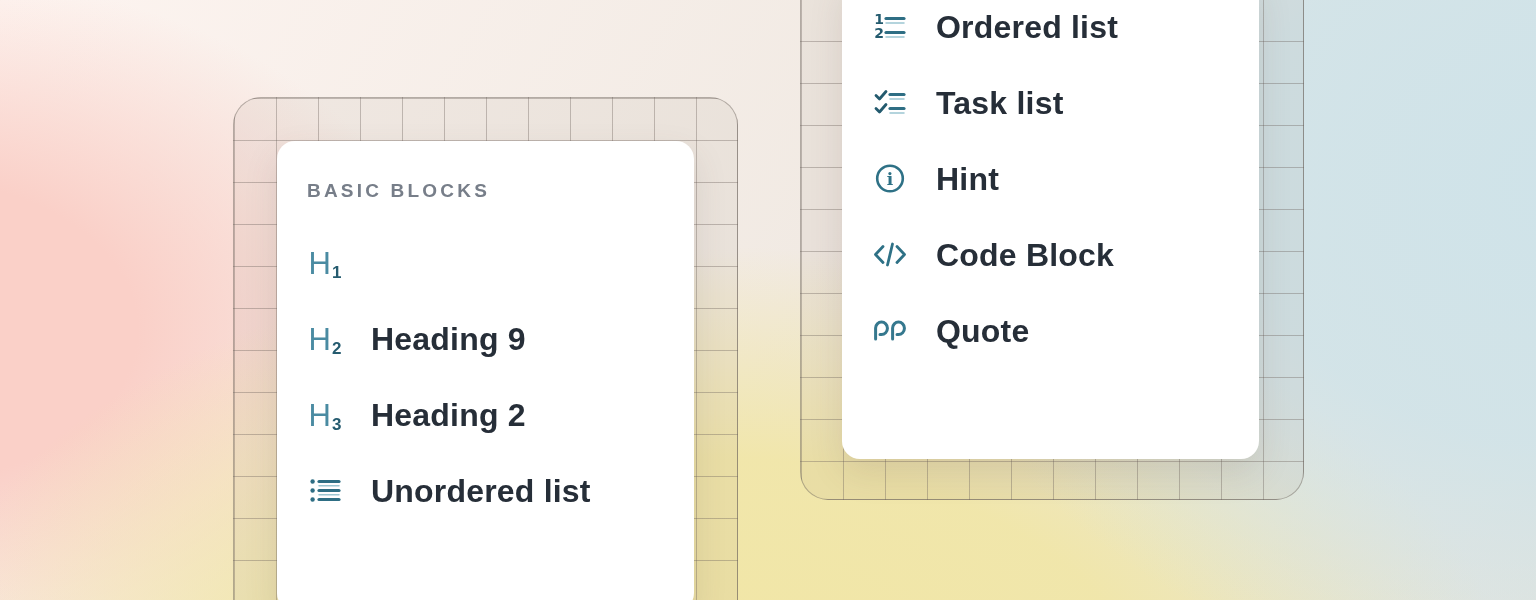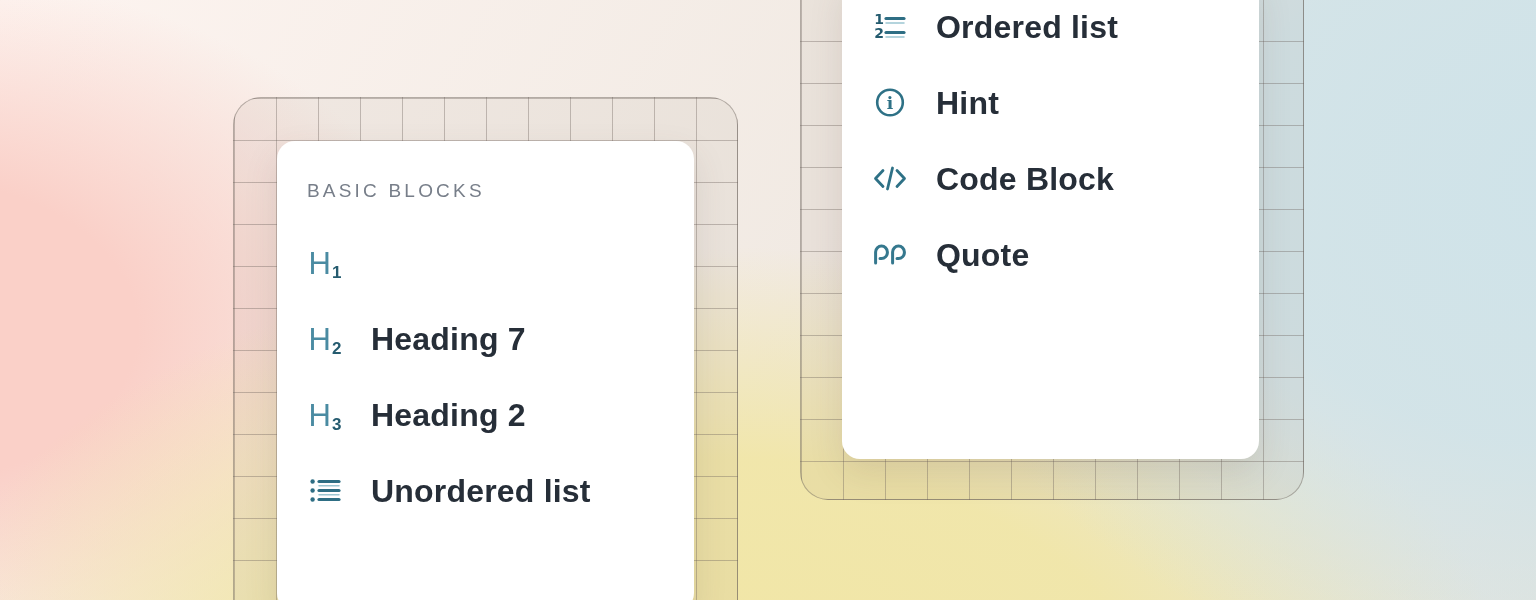--- a/index.html
+++ b/index.html
@@ -35,21 +35,21 @@
     border-radius:18px;
     box-shadow:0 14px 34px rgba(96,72,60,0.13);
   }
   .card-left  { left:277px; top:141px; width:417px; height:470px; padding:0 30px; }
   .card-right { left:842px; top:-24px; width:417px; height:483px; padding:13px 30px 14px; }
 
   .section-label {
     margin-top:38px;
     line-height:24px;
     font-size:19px;
-    font-weight:normal;
+    font-weight:bold;
     letter-spacing:3.2px;
     color:#777E89;
   }
   .card-left .items { margin-top:22px; }
 
   .item { height:76px; display:flex; align-items:center; cursor:pointer; }
   .item .icon {
     width:36px; height:36px; flex:0 0 36px;
     margin-right:28px;
     display:flex; align-items:center; justify-content:center;
@@ -89,21 +89,21 @@
     <div class="items">
         <div class="item">
           <span class="icon">
             <span class="h-glyph">H<span class="h-sub">1</span></span>
           </span>
         </div>
         <div class="item">
           <span class="icon">
             <span class="h-glyph">H<span class="h-sub">2</span></span>
           </span>
-          <span class="label">Heading 7</span>
+          <span class="label">Heading 9</span>
         </div>
         <div class="item">
           <span class="icon">
             <span class="h-glyph">H<span class="h-sub">3</span></span>
           </span>
           <span class="label">Heading 2</span>
         </div>
         <div class="item">
           <span class="icon">
             <svg viewBox="0 0 36 36" width="36" height="36">
@@ -137,20 +137,35 @@
       <path d="M14 23.5 H32" stroke="#2E6E84" stroke-width="3.2" fill="none"></path>
       <path d="M14 28 H32" stroke="#9CC6D2" stroke-width="1.5" fill="none"></path>
     </g>
             </svg>
           </span>
           <span class="label">Ordered list</span>
         </div>
         <div class="item">
           <span class="icon">
             <svg viewBox="0 0 36 36" width="36" height="36">
+              <g fill="none" stroke-linecap="round" stroke-linejoin="round">
+      <path d="M4 10.5 L7.5 14 L14 6.5" stroke="#235A6E" stroke-width="2.8"></path>
+      <path d="M18 9.5 H32" stroke="#2E6E84" stroke-width="3.2"></path>
+      <path d="M18 14 H32" stroke="#9CC6D2" stroke-width="1.5"></path>
+      <path d="M4 23.5 L7.5 27 L14 19.5" stroke="#235A6E" stroke-width="2.8"></path>
+      <path d="M18 23.5 H32" stroke="#2E6E84" stroke-width="3.2"></path>
+      <path d="M18 28 H32" stroke="#9CC6D2" stroke-width="1.5"></path>
+    </g>
+            </svg>
+          </span>
+          <span class="label">Task list</span>
+        </div>
+        <div class="item">
+          <span class="icon">
+            <svg viewBox="0 0 36 36" width="36" height="36">
               <circle cx="18" cy="17.5" r="12.8" fill="none" stroke="#2E7186" stroke-width="2.6"></circle>
      <text x="18" y="24" font-size="17" font-weight="bold" font-family="'DejaVu Serif',serif" fill="#2E7186" text-anchor="middle">i</text>
             </svg>
           </span>
           <span class="label">Hint</span>
         </div>
         <div class="item">
           <span class="icon">
             <svg viewBox="0 0 36 36" width="36" height="36">
               <g fill="none" stroke="#2E7186" stroke-width="2.8" stroke-linecap="round" stroke-linejoin="round">

